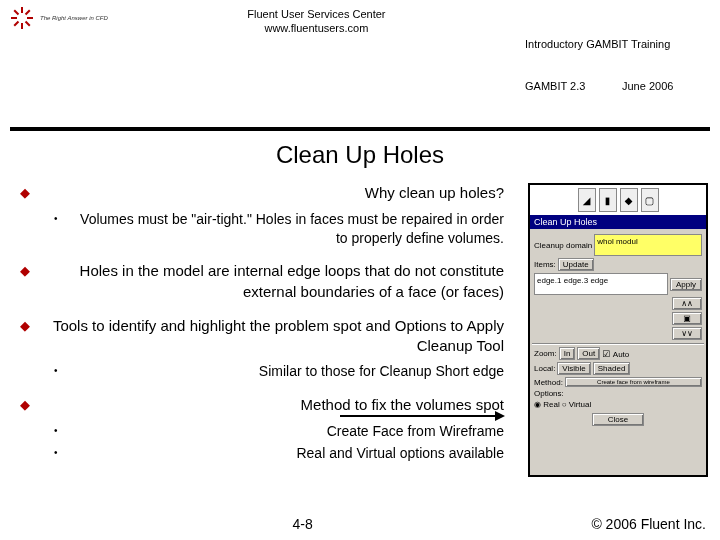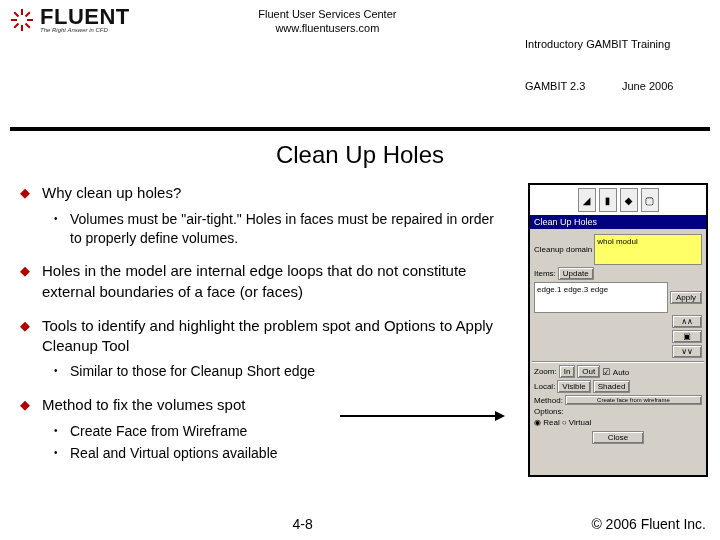--- a/index.html
+++ b/index.html
@@ -70,20 +70,21 @@
     font-weight: 400;
     margin: 8px 0 14px 0;
   }
   .content {
     display: flex;
     padding: 0 12px;
   }
   .left {
     flex: 1;
     padding-right: 24px;
+    text-align: right;
   }
   ul.top { list-style: none; }
   ul.top > li {
     position: relative;
     padding-left: 30px;
     margin-bottom: 14px;
     font-size: 15px;
     line-height: 1.35;
   }
   ul.top > li::before {
@@ -153,21 +154,21 @@
     background: #000080;
     color: #fff;
     padding: 2px 4px;
     font-size: 9px;
   }
   .panel-body { padding: 3px 4px; }
   .row { display: flex; align-items: center; gap: 2px; margin: 2px 0; }
   .field {
     background: #fff;
     border: 1px solid #888;
-    height: 31px;
+    height: 22px;
     flex: 1;
     font-size: 8px;
     padding: 0 2px;
     line-height: 14px;
     overflow: hidden;
   }
   .btn {
     border: 1px solid #888;
     background: #d4d0c8;
     box-shadow: inset 1px 1px #fff, inset -1px -1px #777;
@@ -203,21 +204,20 @@
           <rect x="-1" y="5" width="2" height="6"></rect>
         <rect x="-11" y="-1" width="6" height="2"></rect>
           <rect x="5" y="-1" width="6" height="2"></rect>
         <rect x="-1" y="-11" width="2" height="6" transform="rotate(45)"></rect>
           <rect x="-1" y="5" width="2" height="6" transform="rotate(45)"></rect>
         <rect x="-1" y="-11" width="2" height="6" transform="rotate(-45)"></rect>
           <rect x="-1" y="5" width="2" height="6" transform="rotate(-45)"></rect>
       </g>
     </svg>
     <div class="brand">
-      <span class="brand-name">FLUENT</span>
       <span class="brand-tag">The Right Answer in CFD</span>
     </div>
   </div>
   <div class="header-center">
     <div>Fluent User Services Center</div>
     <div>www.fluentusers.com</div>
   </div>
   <div class="header-right">
     <div>Introductory GAMBIT Training</div>
     <div>GAMBIT 2.3            June 2006</div>

